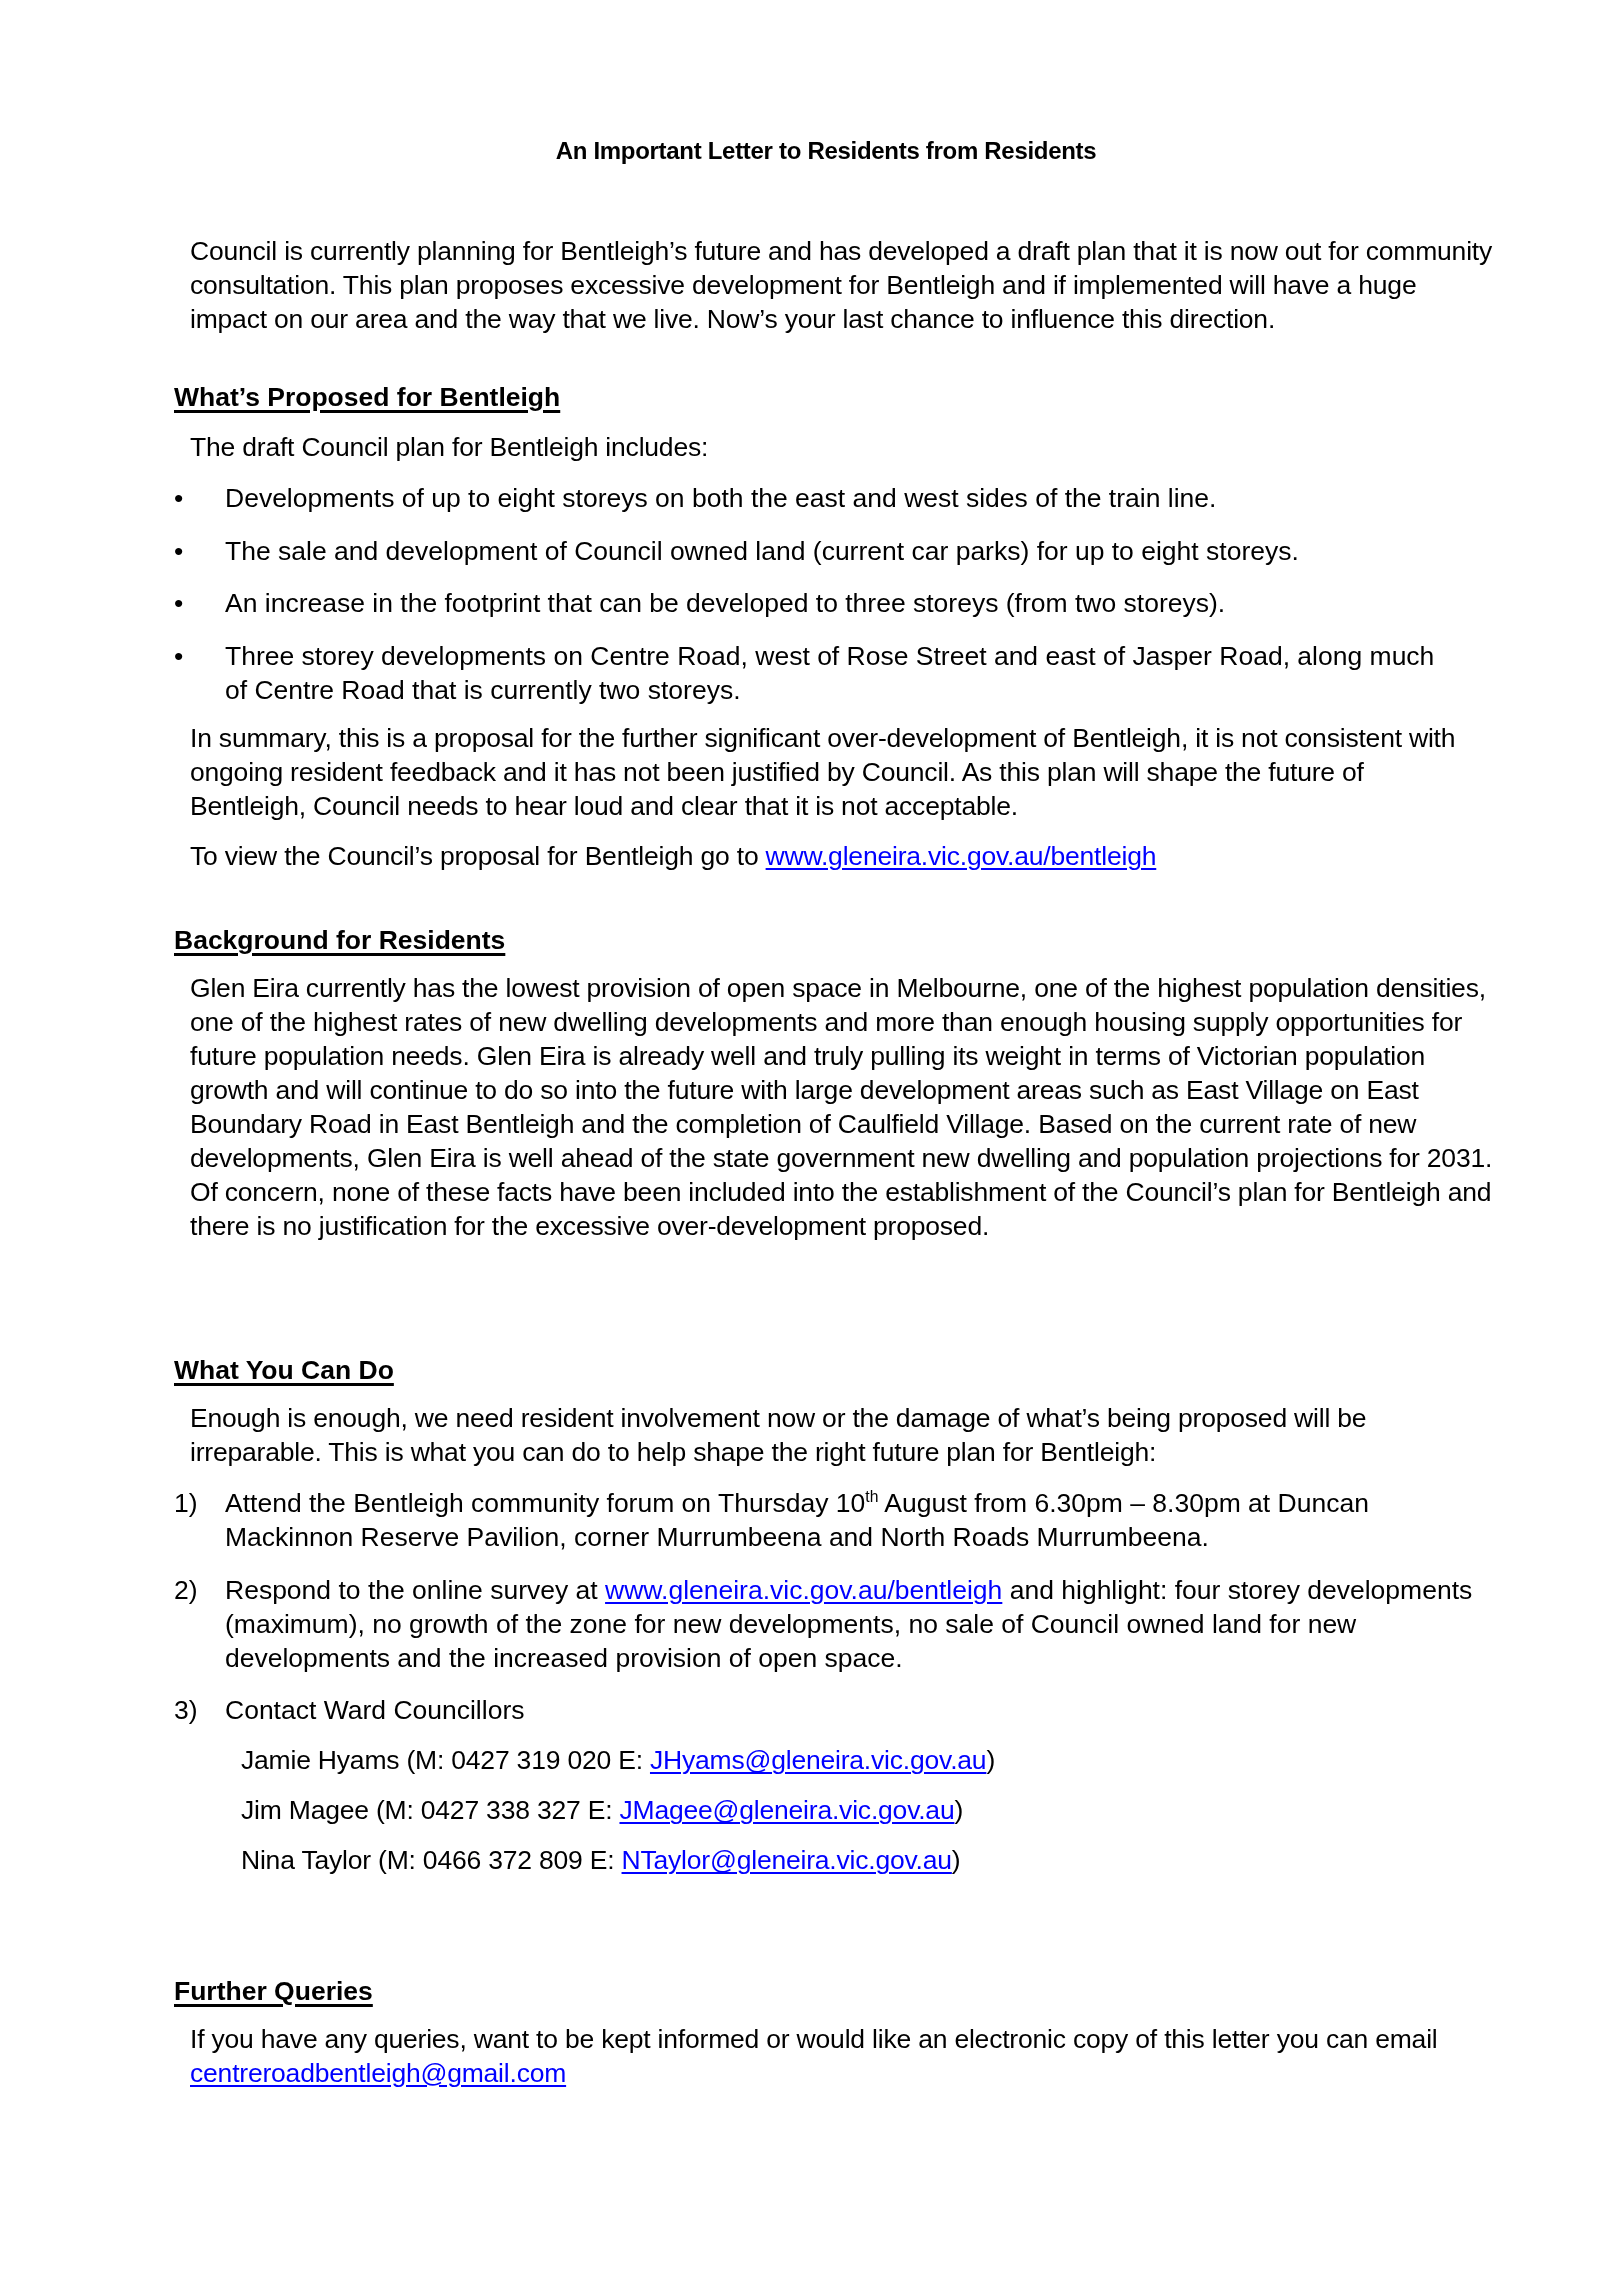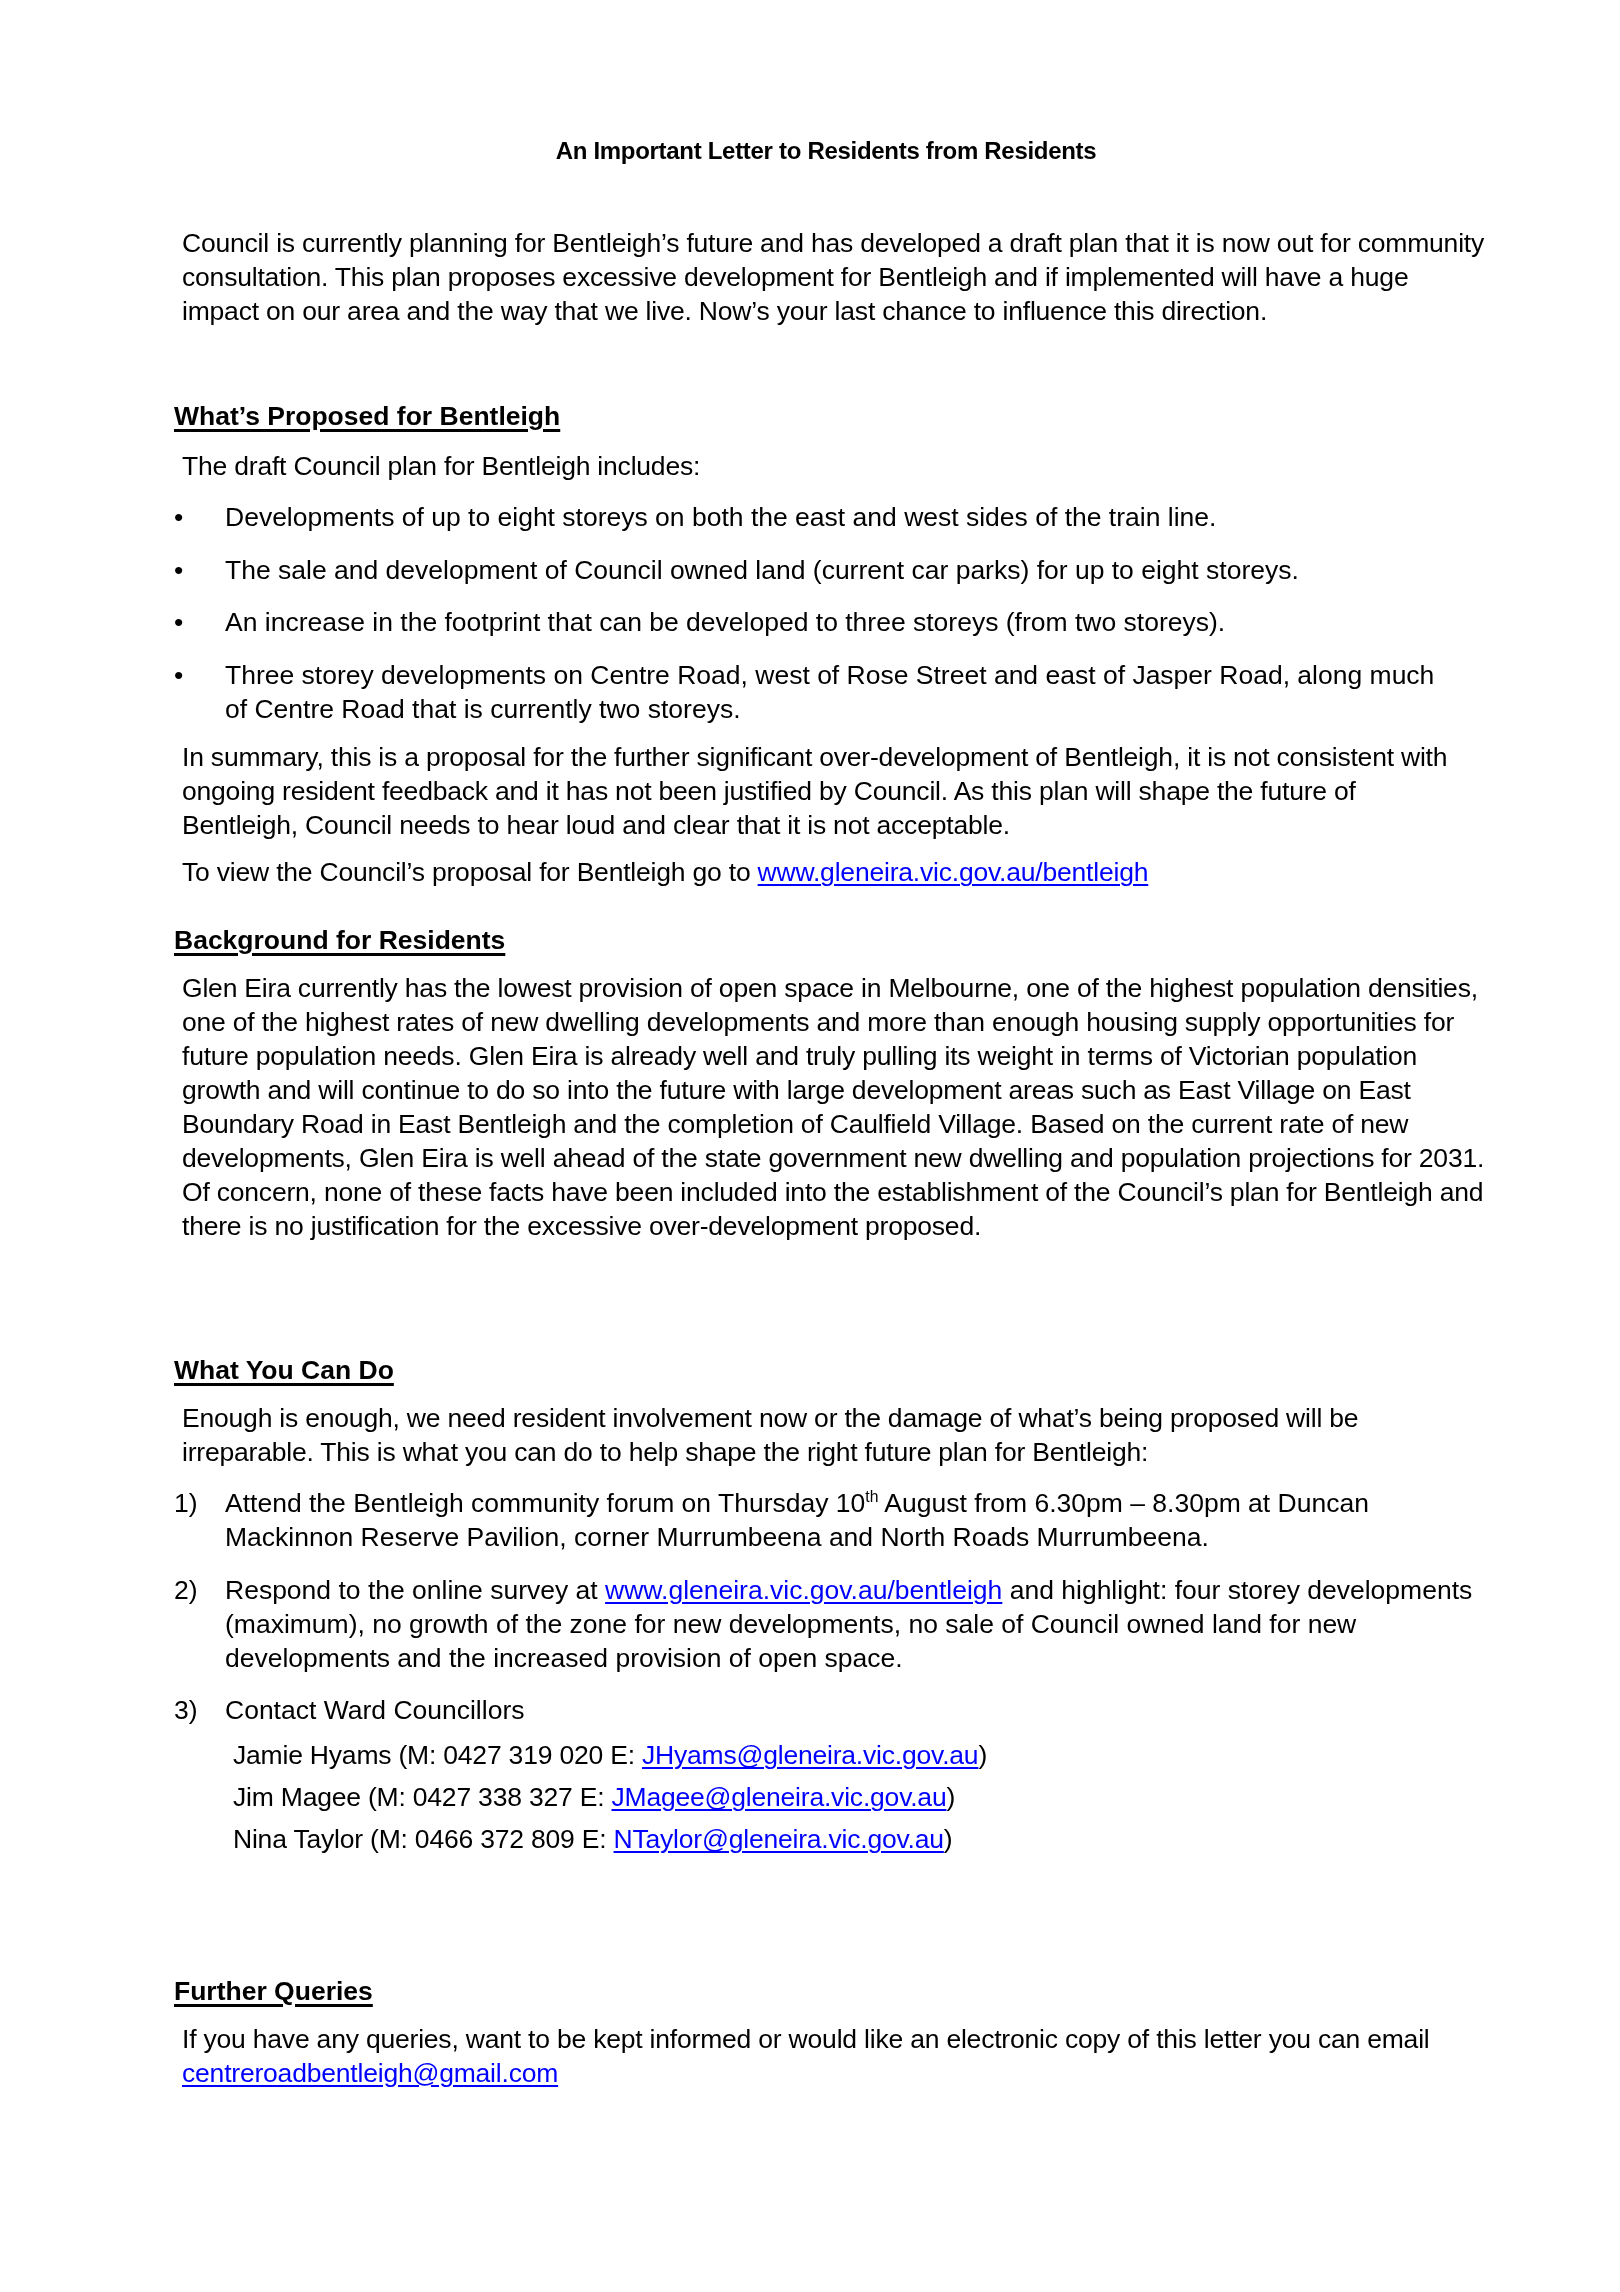--- a/index.html
+++ b/index.html
@@ -1,41 +1,41 @@
 <!DOCTYPE html>
 <html><head>
 <meta charset="utf-8">
 <style>
   html, body { margin: 0; padding: 0; background: #ffffff; }
   body { width: 1620px; height: 2293px; position: relative; overflow: hidden;
          font-family: "Liberation Sans", sans-serif; color: #000; }
   .page { position: absolute; left: 174px; top: 0; width: 1304px; }
   .title { position: absolute; top: 137px; left: 0; width: 1304px; text-align: center;
            font-weight: bold; font-size: 24px; letter-spacing: -0.3px; margin: 0; }
-  .p { font-size: 26.5px; line-height: 34px; margin: 8px; letter-spacing: -0.2px; }
+  .p { font-size: 26.5px; line-height: 34px; margin: 16px; letter-spacing: -0.2px; }
   .block { position: absolute; left: 0; width: 1313px; }
   .h { font-weight: bold; text-decoration: underline; text-decoration-thickness: 2.9px;
        text-underline-offset: 3.9px; font-size: 26.5px; line-height: 34px; margin: 0; }
   a.link { color: #0000ff; text-decoration: underline; text-decoration-thickness: 2px; text-underline-offset: 2.9px; }
   .bullet-row { display: flex; font-size: 26.5px; line-height: 34px; margin: 0; }
   .bullet-row .mark { width: 51px; flex: 0 0 51px; }
   .bullet-row .txt { flex: 1; }
   .indent { padding-left: 51px; }
   sup { font-size: 15.7px; line-height: 0; vertical-align: super; }
 </style>
 </head>
 <body>
 
 <div class="page">
 
   <h1 class="title">An Important Letter to Residents from Residents</h1>
 
   <p class="p block" style="top:218px; width:1304px;">Council is currently planning for Bentleigh’s future and has developed a draft plan that it is now out for community consultation.  This plan proposes excessive development for Bentleigh and if implemented will have a huge impact on our area and the way that we live.  Now’s your last chance to influence this direction.</p>
 
-  <div class="block" style="top:399px;">
+  <div class="block" style="top:380px;">
     <p class="h" style="display:inline-block;">What’s Proposed for Bentleigh</p>
     <p class="p" style="margin-top:15.7px;">The draft Council plan for Bentleigh includes:</p>
 
     <div style="margin-top:17.6px;">
       <div class="bullet-row">
         <span class="mark">•</span>
         <span class="txt">Developments of up to eight storeys on both the east and west sides of the train line.</span>
       </div>
       <div class="bullet-row" style="margin-top:18.6px;">
         <span class="mark">•</span>

